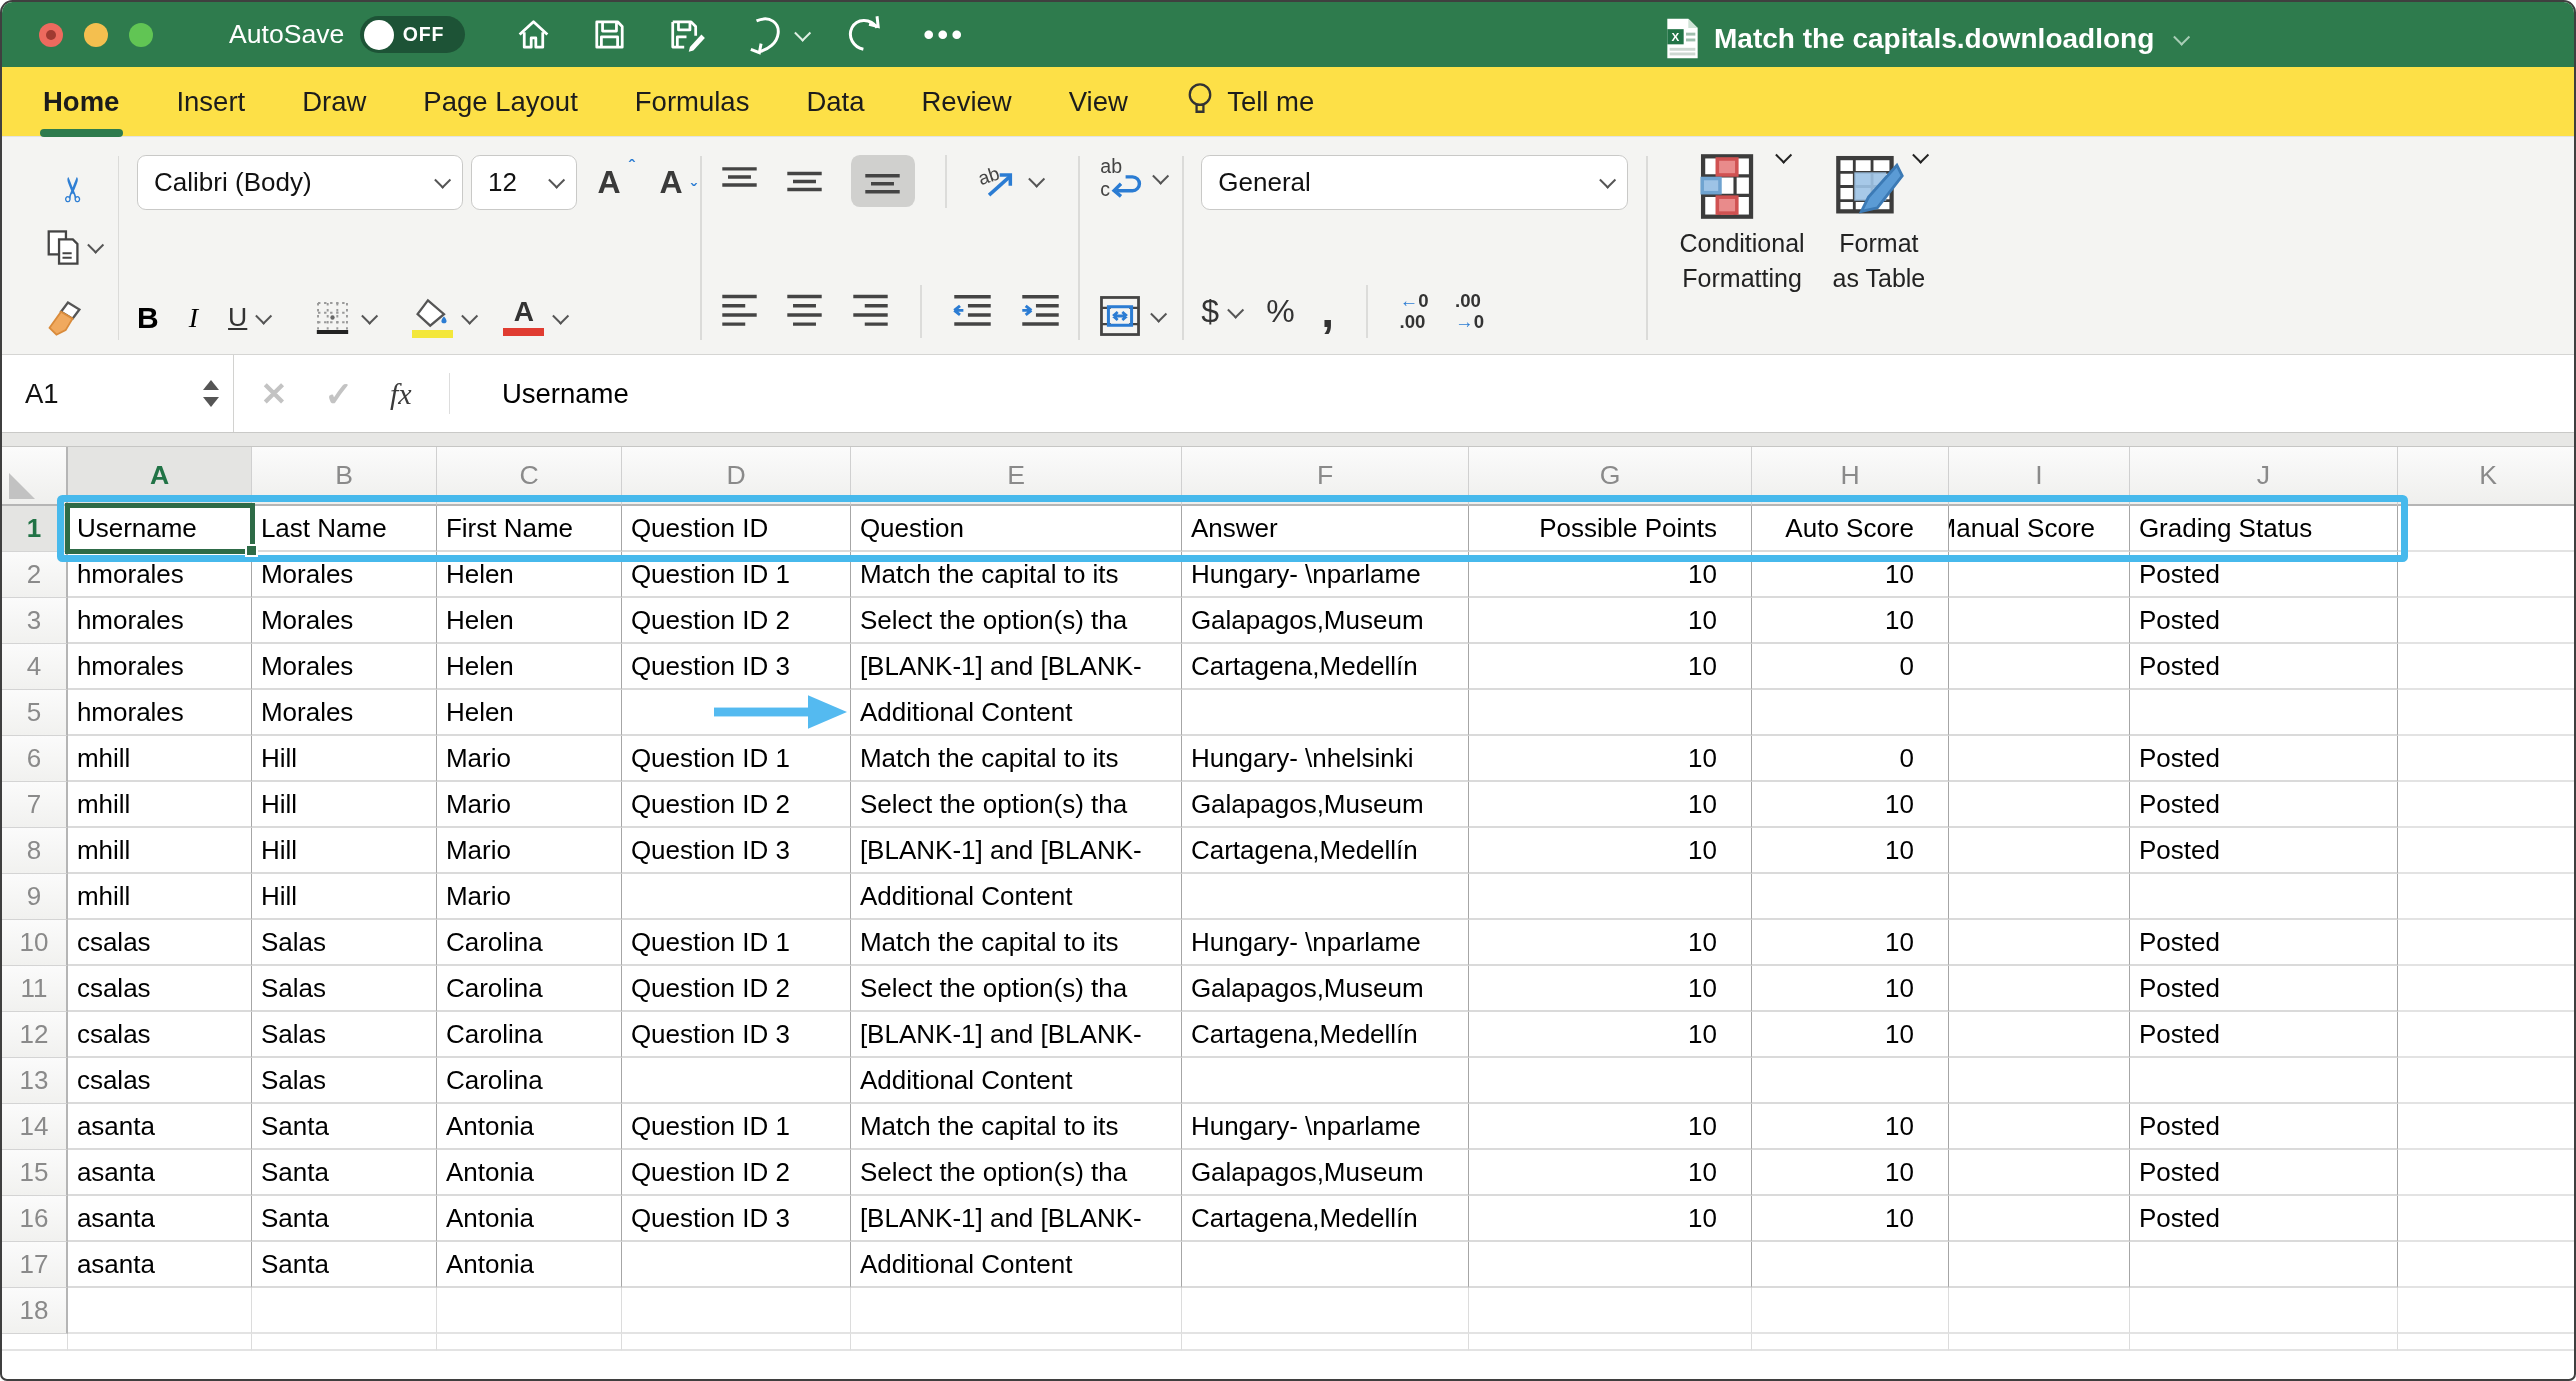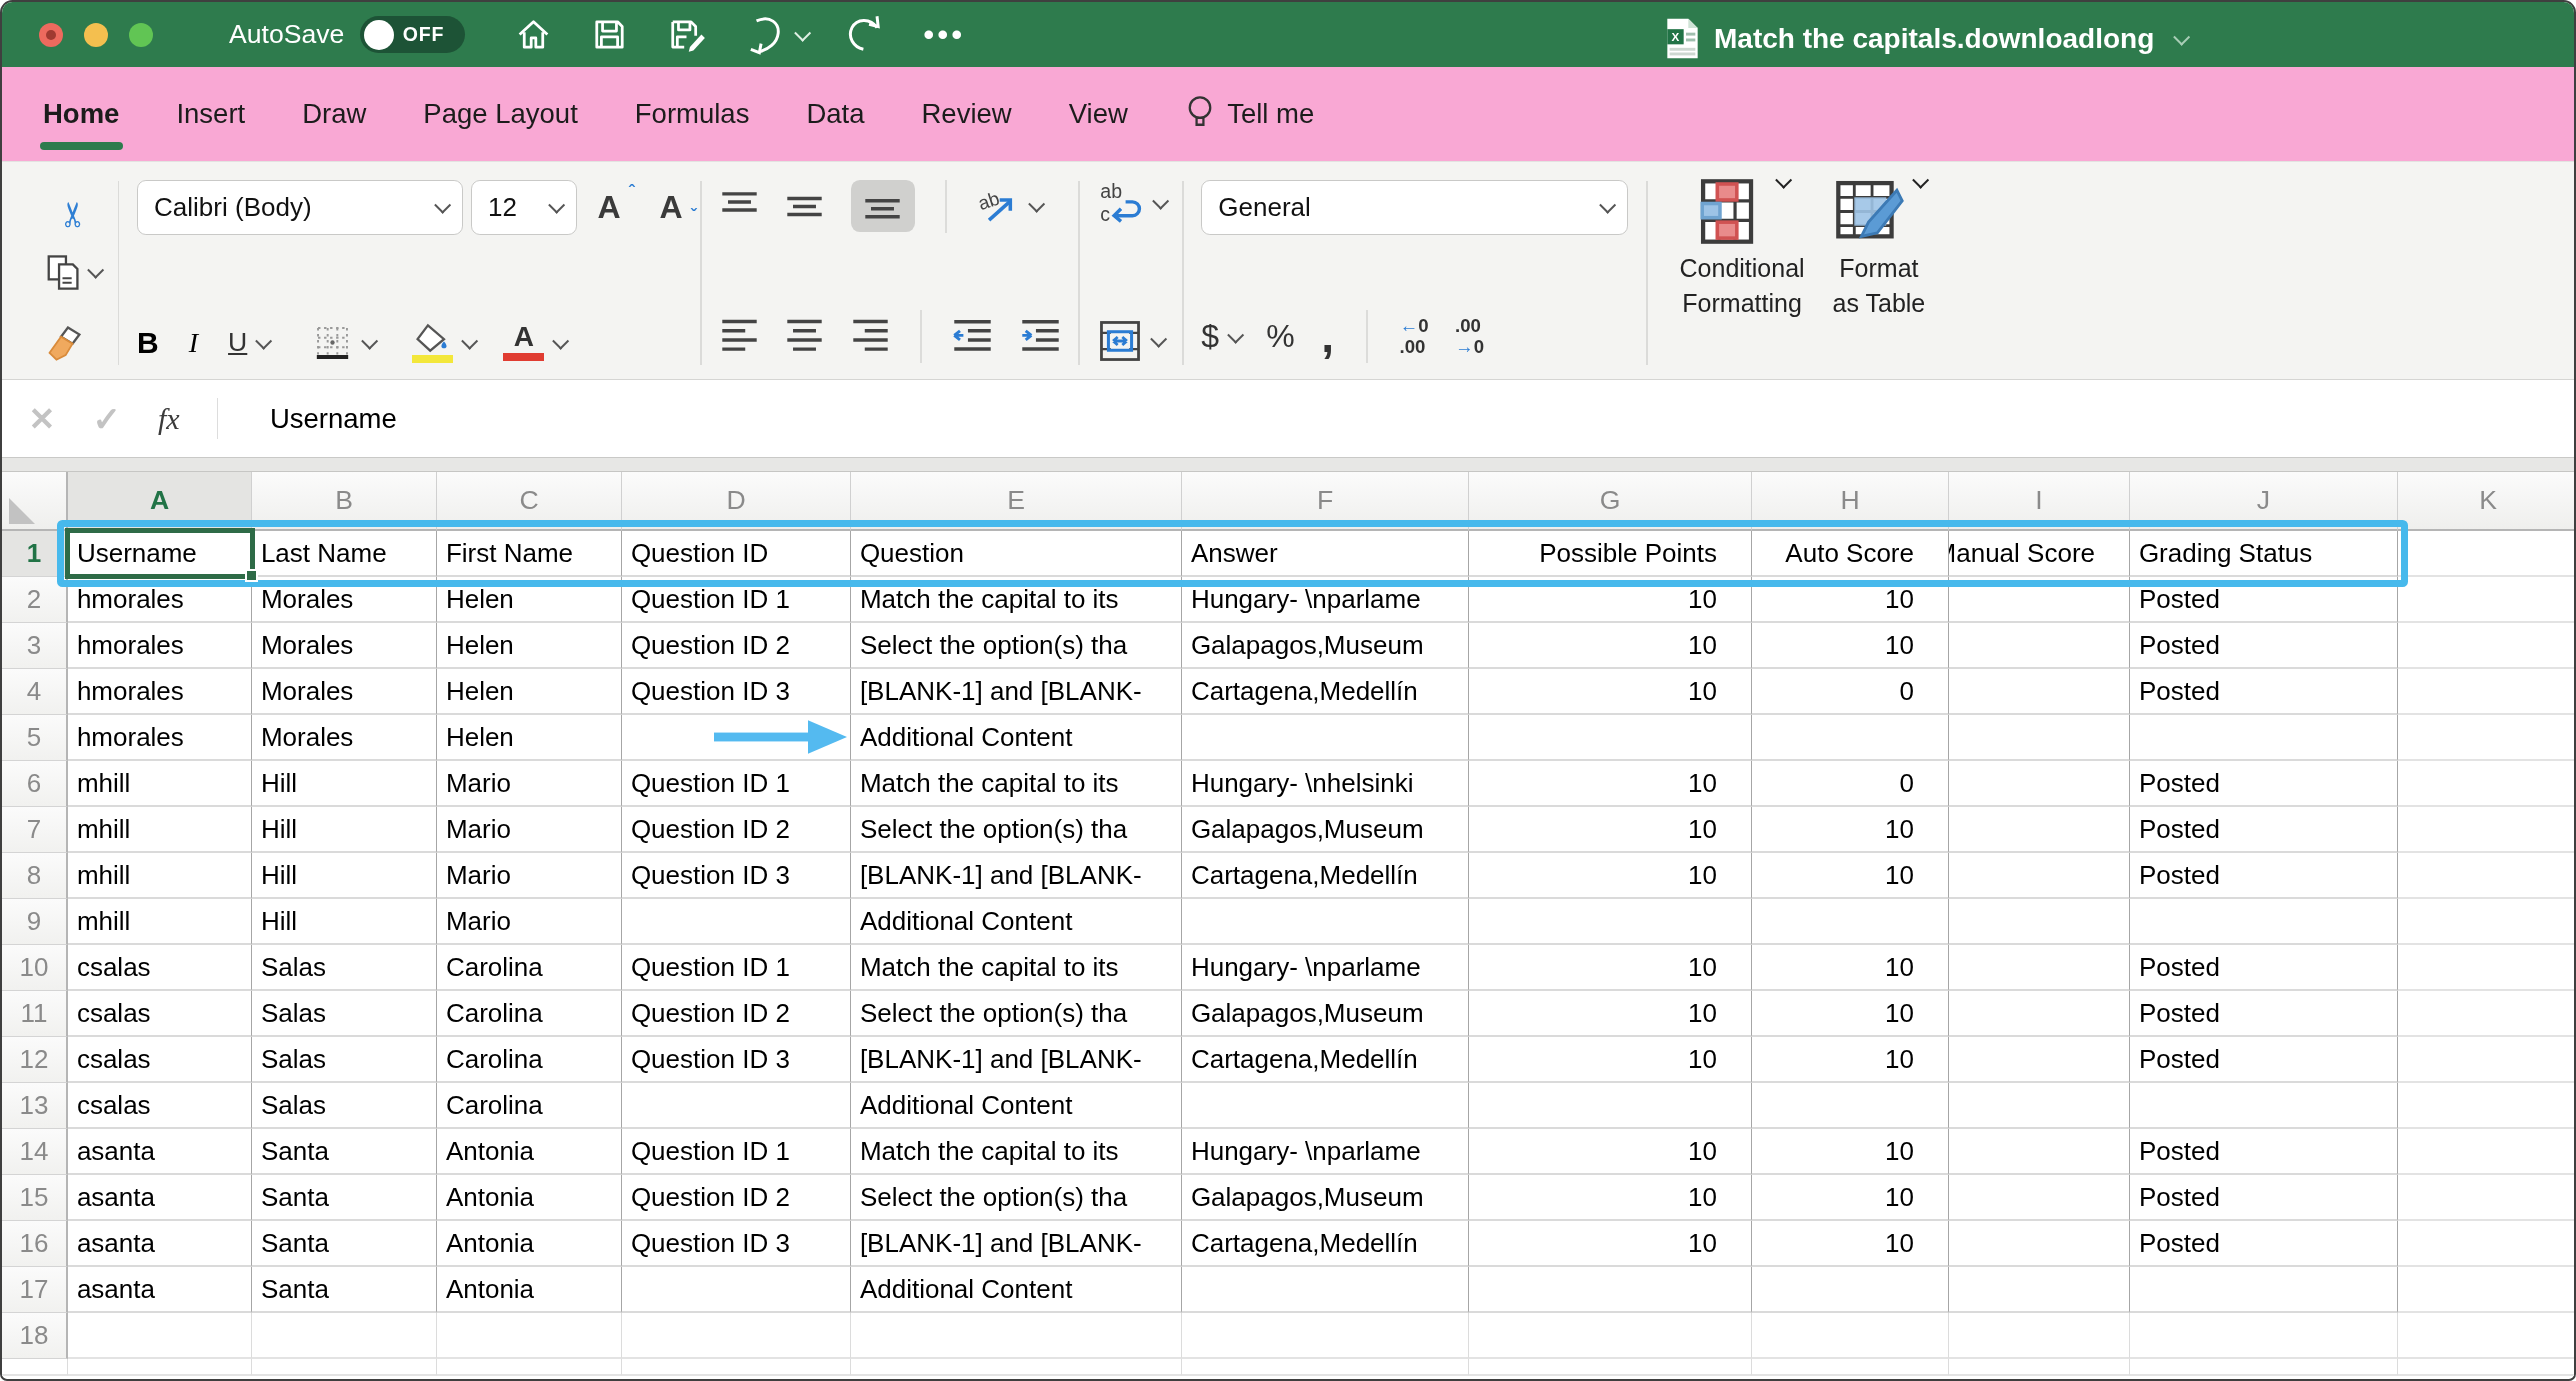--- a/index.html
+++ b/index.html
@@ -30,21 +30,21 @@
           border-bottom:2.7px solid currentColor; transform:rotate(45deg) translateY(-2.7px);
           display:inline-block; }
   .tb-chev { color:#dff0e4; margin-left:10.6px; }
   .dots { color:#fff; font-size:30px; letter-spacing:3.5px; font-weight:700; }
   .doc-title { position:absolute; left:1663px; top:0; height:73px; display:flex;
                align-items:center; gap:14px; }
   .doc-title .t { color:#fff; font-size:28px; font-weight:700; }
   .title-chev { color:#a9cdb6; margin-left:5.3px; }
 
   
-  .tabbar { height:95px; background:#f9a8d4; display:flex; align-items:center;
+  .tabbar { height:70px; background:#fde047; display:flex; align-items:center;
             padding-left:41px; gap:57px; border-bottom:0.9px solid #e3e3e1; }
   .tab { font-size:27.5px; color:#1c1c1c; position:relative; height:85px;
          display:flex; align-items:center; cursor:default; }
   .tab.active { font-weight:700; }
   .tab.active::after { content:""; position:absolute; left:-3.5px; right:-3.5px; bottom:7px;
                        height:8px; border-radius:4.4px; background:#2e7b4d; }
   .tellme { display:flex; align-items:center; gap:12.4px; font-size:27.5px; color:#1c1c1c; }
 
   
   .ribbon { height:218px; background:#f4f4f2; border-bottom:1.8px solid #d5d5d3;
@@ -413,20 +413,27 @@
             <path d="M36 8 20 26l-4 8 9-2L39 14z" fill="#5b9bd5" stroke="#3c7ab5" stroke-width="1.6"></path>
           </svg>
         <span class="chev"></span>
       </div>
       <span>Format</span>
       <span>as Table</span>
     </div>
   </div>
 
   <div class="fxbar">
+    <div class="namebox">
+      <span>A1</span>
+      <span class="spin">
+          <span class="up"></span>
+          <span class="dn"></span>
+        </span>
+    </div>
     <div class="fxleft">
       <span class="xmark">✕</span>
       <span class="check">✓</span>
       <span class="fx">fx</span>
       <span class="fxdiv"></span>
     </div>
     <span class="formula-text">Username</span>
   </div>
   <div class="gapstrip"></div>
 

